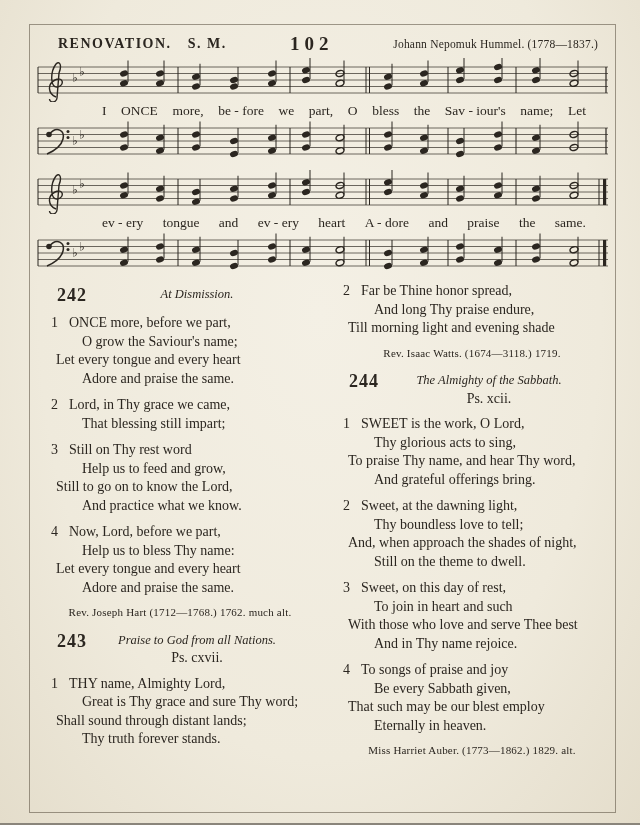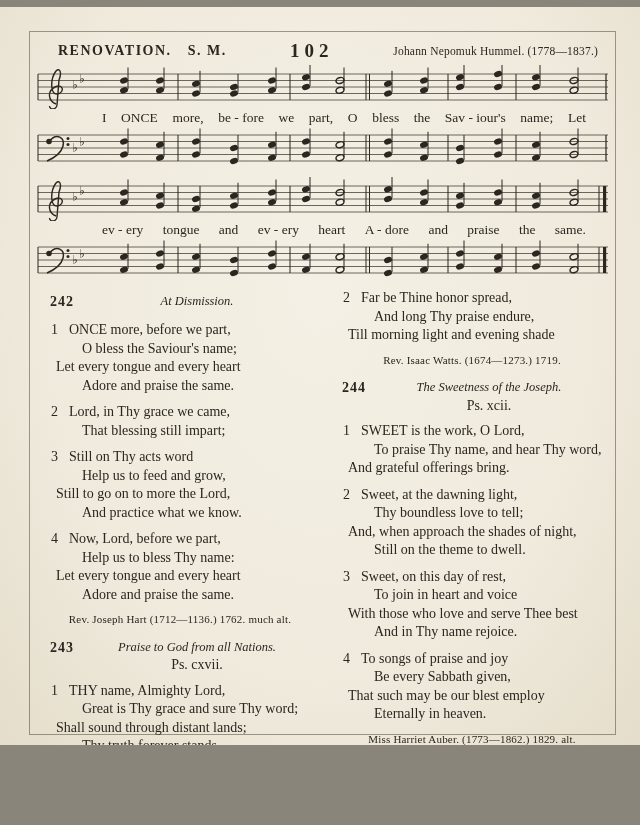--- a/index.html
+++ b/index.html
@@ -1,17 +1,17 @@
 <!DOCTYPE html>
 <html><head>
 <meta charset="utf-8">
 <style>
   html,body{margin:0;padding:0;background:#8a857b;}
   .page{
-    width:640px;height:738px;position:relative;margin:7px auto;overflow:hidden;
+    width:640px;height:823px;position:relative;margin:0 auto;overflow:hidden;
     background:radial-gradient(ellipse at 50% 38%, #f4f0e5 0%, #efeadc 62%, #e4ddcb 100%);
     font-family:"Liberation Serif","DejaVu Serif",serif;
     color:#2b2620;
   }
   .frame{position:absolute;left:29px;right:24px;top:24px;bottom:10px;
     border:1px solid rgba(72,62,46,.5);pointer-events:none;}
   
   .hdr{position:absolute;top:33px;left:58px;right:42px;height:24px;}
   .tune{position:absolute;left:0;top:3px;font-weight:700;font-size:14px;letter-spacing:1.5px;}
   .meter{margin-left:16px;font-weight:700;}
@@ -21,21 +21,21 @@
   
   .music{position:absolute;top:58px;left:36px;width:574px;}
   .system{margin-bottom:7px;}
   .system svg{display:block;}
   .lyrics{display:flex;justify-content:space-between;align-items:baseline;
     margin:0 24px 0 66px;font-size:13.5px;height:17px;line-height:17px;white-space:nowrap;}
   
   .cols{position:absolute;top:282px;left:44px;right:32px;bottom:8px;display:flex;gap:20px;}
   .col{flex:1;font-size:14px;line-height:18.5px;min-width:0;}
   .hymn-header{position:relative;margin:3px 0 7px;min-height:22px;}
-  .hymn-number{position:absolute;left:6px;top:1px;font-size:14px;font-weight:700;letter-spacing:1px;}
+  .hymn-number{position:absolute;left:13px;top:1px;font-size:18px;font-weight:700;letter-spacing:1px;}
   .hymn-titlewrap{text-align:center;padding-left:34px;}
   .hymn-title{font-style:italic;font-size:12.5px;}
   .hymn-ref{font-size:14px;margin-top:0px;}
   .verse{position:relative;margin-bottom:8px;}
   .vnum{position:absolute;left:7px;top:0;}
   .vlines .vline:nth-child(1){margin-left:25px;}
   .vlines .vline:nth-child(2){margin-left:38px;}
   .vlines .vline:nth-child(3){margin-left:12px;}
   .vlines .vline:nth-child(4){margin-left:38px;}
   .vline{white-space:nowrap;}
@@ -457,51 +457,51 @@
         <div class="hymn-header">
           <div class="hymn-number">242</div>
           <div class="hymn-titlewrap">
             <div class="hymn-title">At Dismission.</div>
           </div>
         </div>
         <div class="verse">
           <span class="vnum">1</span>
           <div class="vlines">
             <div class="vline">ONCE more, before we part,</div>
-            <div class="vline">O bless the Saviour's name;</div>
+            <div class="vline">O grow the Saviour's name;</div>
             <div class="vline">Let every tongue and every heart</div>
             <div class="vline">Adore and praise the same.</div>
           </div>
         </div>
         <div class="verse">
           <span class="vnum">2</span>
           <div class="vlines">
             <div class="vline">Lord, in Thy grace we came,</div>
             <div class="vline">That blessing still impart;</div>
           </div>
         </div>
         <div class="verse">
           <span class="vnum">3</span>
           <div class="vlines">
-            <div class="vline">Still on Thy acts word</div>
+            <div class="vline">Still on Thy rest word</div>
             <div class="vline">Help us to feed and grow,</div>
-            <div class="vline">Still to go on to more the Lord,</div>
+            <div class="vline">Still to go on to know the Lord,</div>
             <div class="vline">And practice what we know.</div>
           </div>
         </div>
         <div class="verse">
           <span class="vnum">4</span>
           <div class="vlines">
             <div class="vline">Now, Lord, before we part,</div>
             <div class="vline">Help us to bless Thy name:</div>
             <div class="vline">Let every tongue and every heart</div>
             <div class="vline">Adore and praise the same.</div>
           </div>
         </div>
-        <div class="attrib">Rev. Joseph Hart   (1712—1136.)   1762. much alt.</div>
+        <div class="attrib">Rev. Joseph Hart   (1712—1768.)   1762. much alt.</div>
         <div class="hymn-header">
           <div class="hymn-number">243</div>
           <div class="hymn-titlewrap">
             <div class="hymn-title">Praise to God from all Nations.</div>
             <div class="hymn-ref">Ps. cxvii.</div>
           </div>
         </div>
         <div class="verse">
           <span class="vnum">1</span>
           <div class="vlines">
@@ -514,50 +514,51 @@
       </div>
     <div class="col" id="col-right">
         <div class="verse">
           <span class="vnum">2</span>
           <div class="vlines">
             <div class="vline">Far be Thine honor spread,</div>
             <div class="vline">And long Thy praise endure,</div>
             <div class="vline">Till morning light and evening shade</div>
           </div>
         </div>
-        <div class="attrib">Rev. Isaac Watts.  (1674—1273.)  1719.</div>
+        <div class="attrib">Rev. Isaac Watts.  (1674—3118.)  1719.</div>
         <div class="hymn-header">
           <div class="hymn-number">244</div>
           <div class="hymn-titlewrap">
-            <div class="hymn-title">The Sweetness of the Joseph.</div>
+            <div class="hymn-title">The Almighty of the Sabbath.</div>
             <div class="hymn-ref">Ps. xcii.</div>
           </div>
         </div>
         <div class="verse">
           <span class="vnum">1</span>
           <div class="vlines">
             <div class="vline">SWEET is the work, O Lord,</div>
+            <div class="vline">Thy glorious acts to sing,</div>
             <div class="vline">To praise Thy name, and hear Thy word,</div>
             <div class="vline">And grateful offerings bring.</div>
           </div>
         </div>
         <div class="verse">
           <span class="vnum">2</span>
           <div class="vlines">
             <div class="vline">Sweet, at the dawning light,</div>
             <div class="vline">Thy boundless love to tell;</div>
             <div class="vline">And, when approach the shades of night,</div>
             <div class="vline">Still on the theme to dwell.</div>
           </div>
         </div>
         <div class="verse">
           <span class="vnum">3</span>
           <div class="vlines">
             <div class="vline">Sweet, on this day of rest,</div>
-            <div class="vline">To join in heart and voice</div>
+            <div class="vline">To join in heart and such</div>
             <div class="vline">With those who love and serve Thee best</div>
             <div class="vline">And in Thy name rejoice.</div>
           </div>
         </div>
         <div class="verse">
           <span class="vnum">4</span>
           <div class="vlines">
             <div class="vline">To songs of praise and joy</div>
             <div class="vline">Be every Sabbath given,</div>
             <div class="vline">That such may be our blest employ</div>

